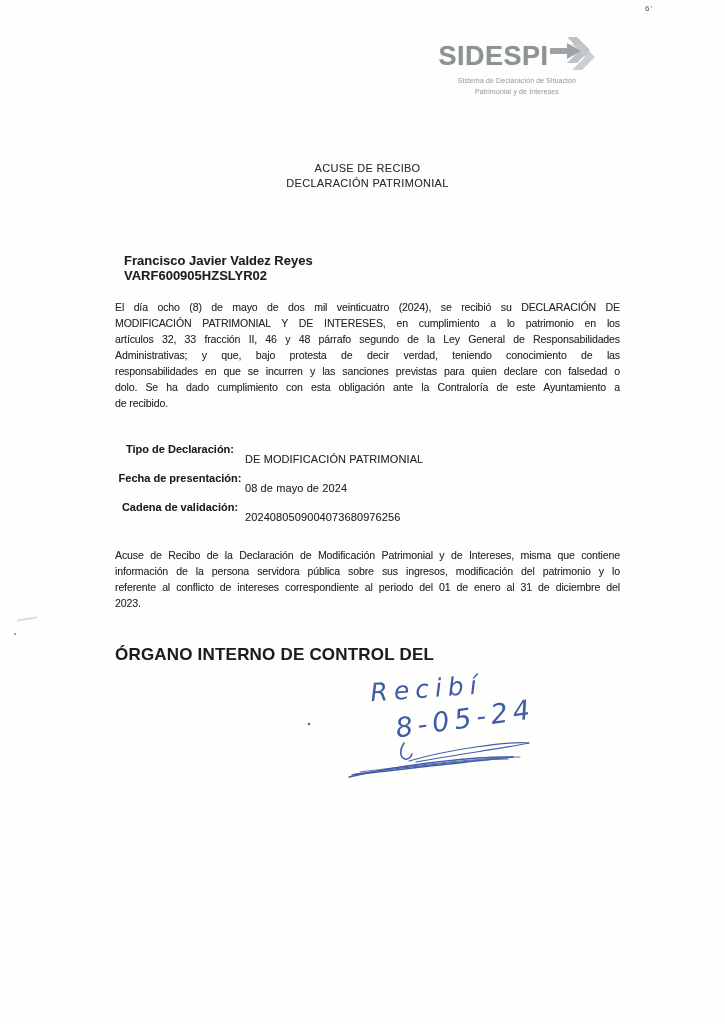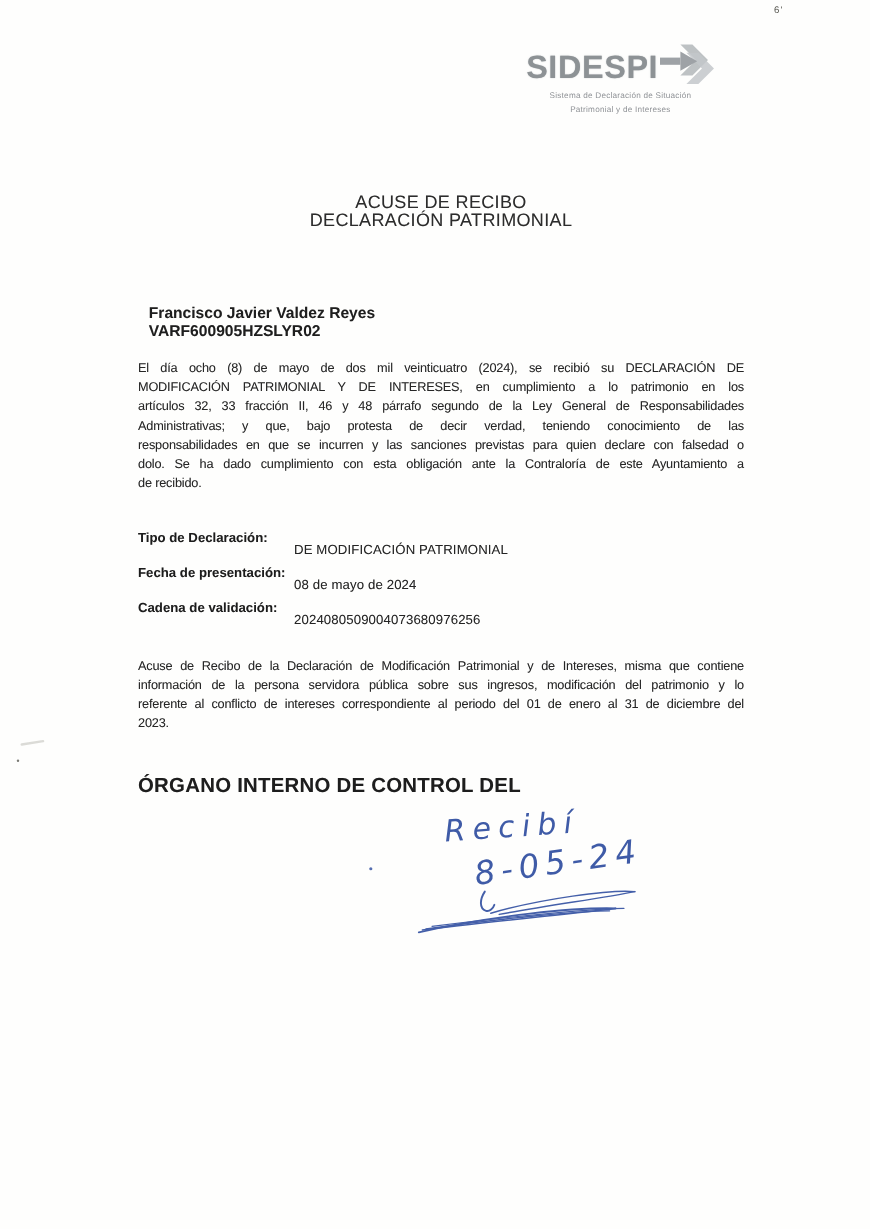--- a/index.html
+++ b/index.html
@@ -18,35 +18,35 @@
   .logo-row{display:flex;align-items:center;justify-content:center;text-align:center;}
   .logo-wordmark{
     font-size:27px;font-weight:bold;color:#8d9295;letter-spacing:.5px;
     text-shadow:0 0 1px rgba(140,145,150,.6);line-height:30px;
   }
   .logo-arrow{margin-left:1px;margin-top:-4px;}
   .logo-tagline{font-size:6.8px;line-height:9px;color:#8f9296;letter-spacing:.2px;margin-top:2px;}
 
   
   .doc-title{position:absolute;left:115px;top:161px;width:505px;text-align:center;
-    font-size:15px;line-height:15.2px;letter-spacing:.3px;color:#2c2c2c;}
+    font-size:11px;line-height:15.2px;letter-spacing:.3px;color:#2c2c2c;}
 
   
   .declarant{position:absolute;left:124px;top:254px;font-size:13px;line-height:14.5px;font-weight:bold;color:#1e1e1e;}
 
   
   .para{position:absolute;left:115px;width:505px;font-size:10.6px;letter-spacing:-0.15px;line-height:16px;color:#262626;}
   .para1{top:299px;}
   .para2{top:547px;}
   .jline{text-align:justify;text-align-last:justify;white-space:normal;}
   .jline.last{text-align:center;text-align-last:left;}
 
   
   .details{position:absolute;left:115px;top:440px;width:505px;font-size:11px;color:#242424;}
-  .drow{display:flex;line-height:19px;}
+  .drow{display:flex;line-height:19px;text-align:center;}
   .dlabel{width:130px;font-weight:bold;color:#1c1c1c;flex:0 0 130px;}
   .dvalue{letter-spacing:.1px;margin-top:10px;}
 
   
   .footer-heading{position:absolute;left:115px;top:645px;font-size:17px;font-weight:bold;letter-spacing:.2px;color:#1d1d1d;}
 
   
   .hw-layer{position:absolute;left:0;top:0;pointer-events:none;}
   .hw-text{font-family:"DejaVu Sans",sans-serif;font-style:italic;fill:#2b4a9e;opacity:.9;}
   .hw-word{font-size:25px;letter-spacing:6px;}

